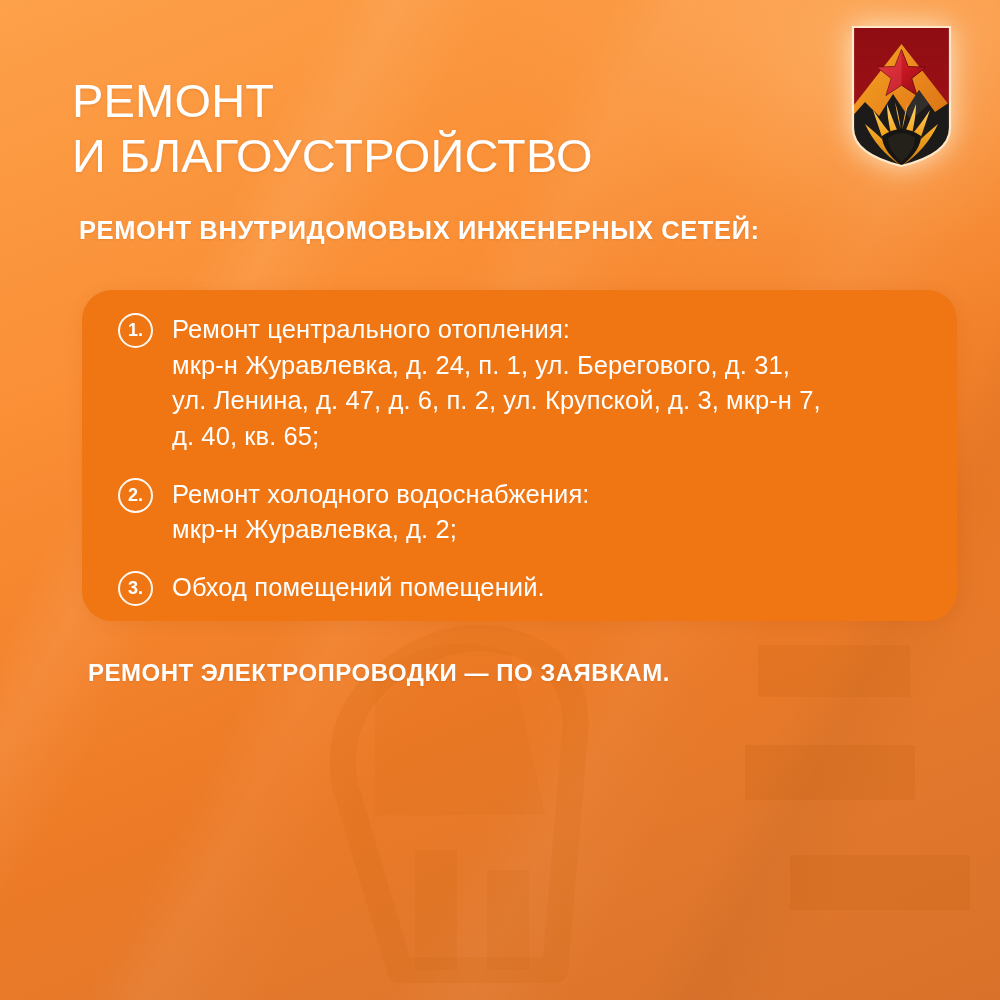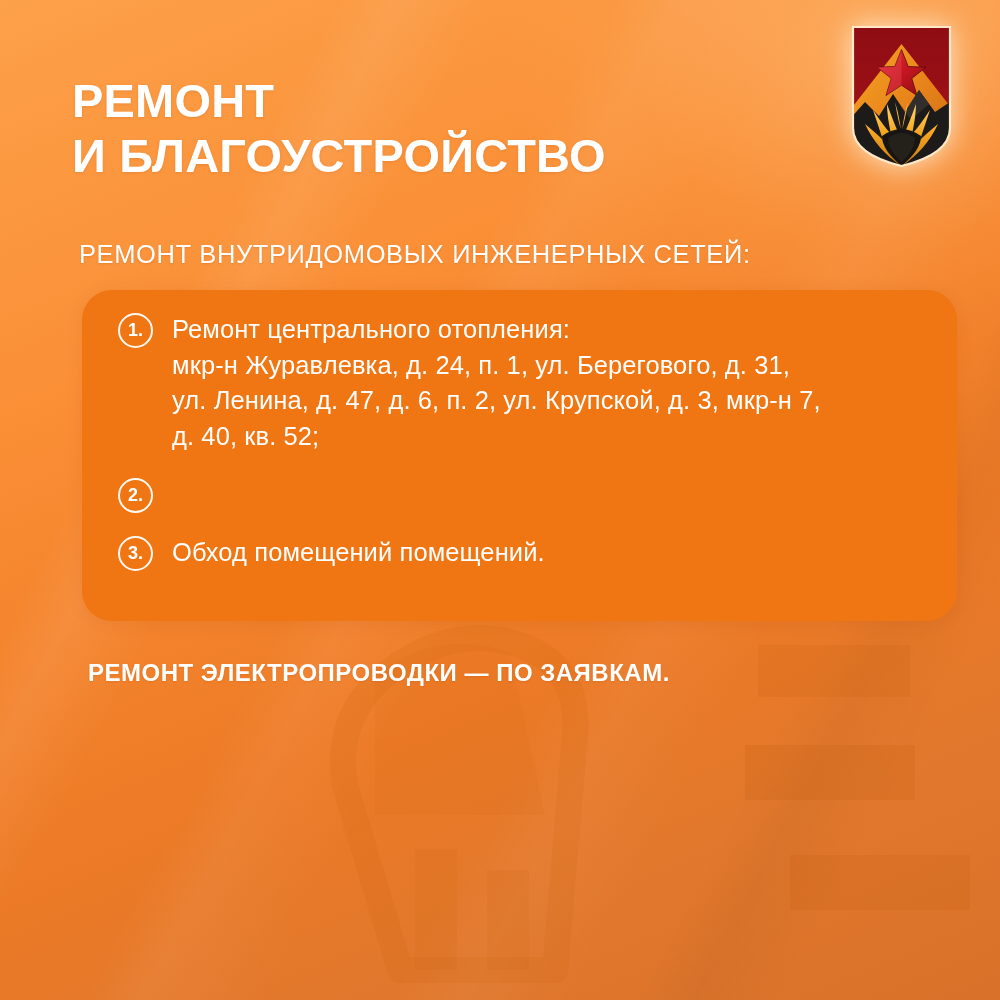--- a/index.html
+++ b/index.html
@@ -62,44 +62,44 @@
     pointer-events: none;
   }
 
   
   .title {
     position: absolute;
     left: 72px;
     top: 74px;
     color: #ffffff;
     font-size: 47px;
-    font-weight: bold;
+    font-weight: normal;
     line-height: 1.16;
     letter-spacing: 0.2px;
     text-transform: uppercase;
     white-space: pre-line;
     text-shadow: 0 1px 3px rgba(160,70,10,0.18);
   }
 
   .emblem {
     position: absolute;
     left: 849px;
     top: 24px;
     width: 105px;
     height: 145px;
     filter: drop-shadow(0 0 14px rgba(255,240,215,0.85));
   }
 
   .subtitle {
     position: absolute;
     left: 79px;
-    top: 240px;
+    top: 216px;
     color: #ffffff;
     font-size: 25.5px;
-    font-weight: normal;
+    font-weight: bold;
     letter-spacing: 0.6px;
     text-transform: uppercase;
     text-shadow: 0 1px 2px rgba(160,70,10,0.20);
   }
 
   
   .card {
     position: absolute;
     left: 82px;
     top: 290px;
@@ -243,24 +243,26 @@
   <div class="subtitle">РЕМОНТ ВНУТРИДОМОВЫХ ИНЖЕНЕРНЫХ СЕТЕЙ:</div>
 
   <div class="card"></div>
 
   <div class="list">
     <div class="list-item">
       <div class="marker">1.</div>
       <div class="item-text">Ремонт центрального отопления:
 мкр-н Журавлевка, д. 24, п. 1, ул. Берегового, д. 31,
 ул. Ленина, д. 47, д. 6, п. 2, ул. Крупской, д. 3, мкр-н 7,
-д. 40, кв. 52;</div>
+д. 40, кв. 65;</div>
     </div>
     <div class="list-item">
       <div class="marker">2.</div>
+      <div class="item-text">Ремонт холодного водоснабжения:
+мкр-н Журавлевка, д. 2;</div>
     </div>
     <div class="list-item">
       <div class="marker">3.</div>
       <div class="item-text">Обход помещений помещений.</div>
     </div>
   </div>
 
   <div class="footer-note">РЕМОНТ ЭЛЕКТРОПРОВОДКИ — ПО ЗАЯВКАМ.</div>
 
 </div>

